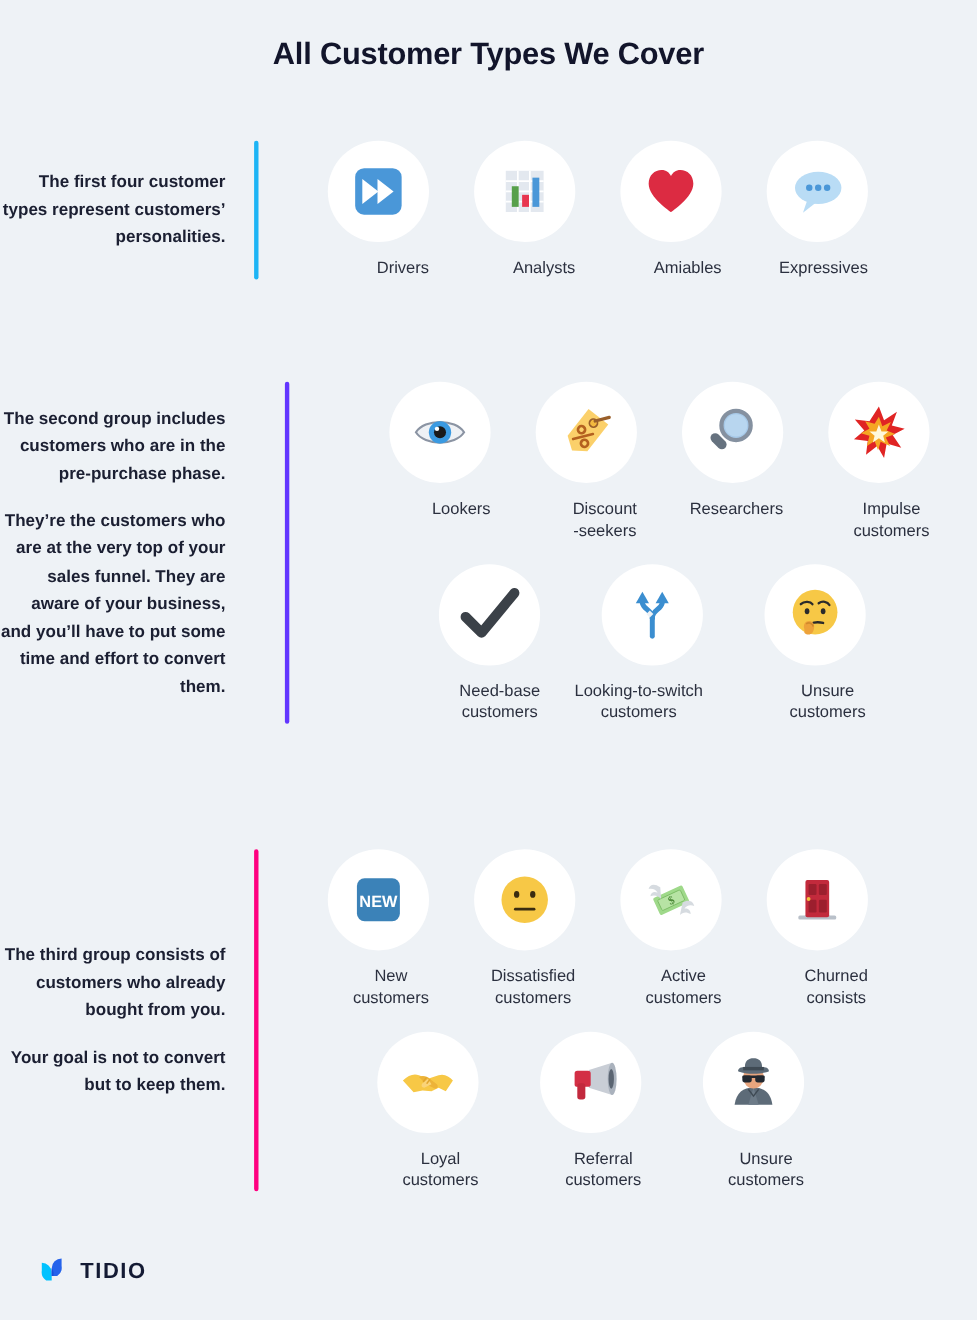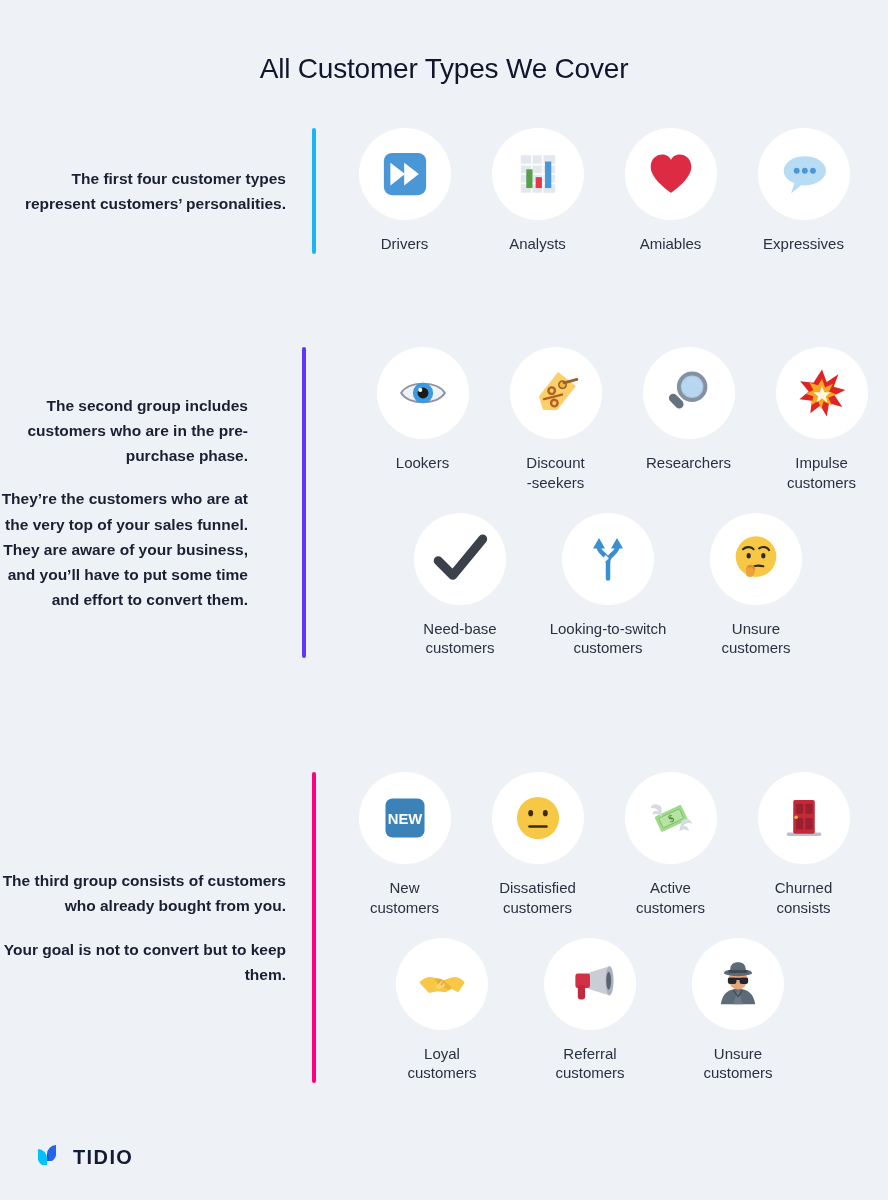--- a/index.html
+++ b/index.html
@@ -14,42 +14,42 @@
     font-family: "Liberation Sans", sans-serif;
     color: #1b1f32;
     overflow: hidden;
     position: relative;
   }
 
   
   .page-title {
     text-align: center;
     font-size: 28px;
-    font-weight: normal;
+    font-weight: bold;
     letter-spacing: -0.2px;
     color: #12152b;
     margin: 0;
-    padding-top: 52px;
+    padding-top: 32px;
     line-height: 1.2;
   }
 
   
   .group {
     display: flex;
     align-items: stretch;
     position: absolute;
     left: 0;
     width: 888px;
   }
   #group-0 { top: 128px; }
   #group-1 { top: 347px; gap: 28px; }
   #group-2 { top: 772px; }
 
   .group-text {
-    width: 312px;
+    width: 231px;
     padding-right: 26px;
     box-sizing: border-box;
     text-align: right;
     display: flex;
     flex-direction: column;
     justify-content: center;
   }
   .group-text p {
     margin: 0 0 18px 0;
     font-size: 15.5px;
@@ -77,21 +77,21 @@
   }
   .row + .row { margin-top: 20px; }
 
   .row-4 .item { width: 133px; }
   .row-3 { padding-left: 30px; }
   .row-3 .item { width: 148px; }
 
   .item {
     display: flex;
     flex-direction: column;
-    align-items: center;
+    align-items: flex-end;
     text-align: center;
   }
   .circle {
     width: 92px;
     height: 92px;
     border-radius: 50%;
     background: #ffffff;
     display: flex;
     align-items: center;
     justify-content: center;

